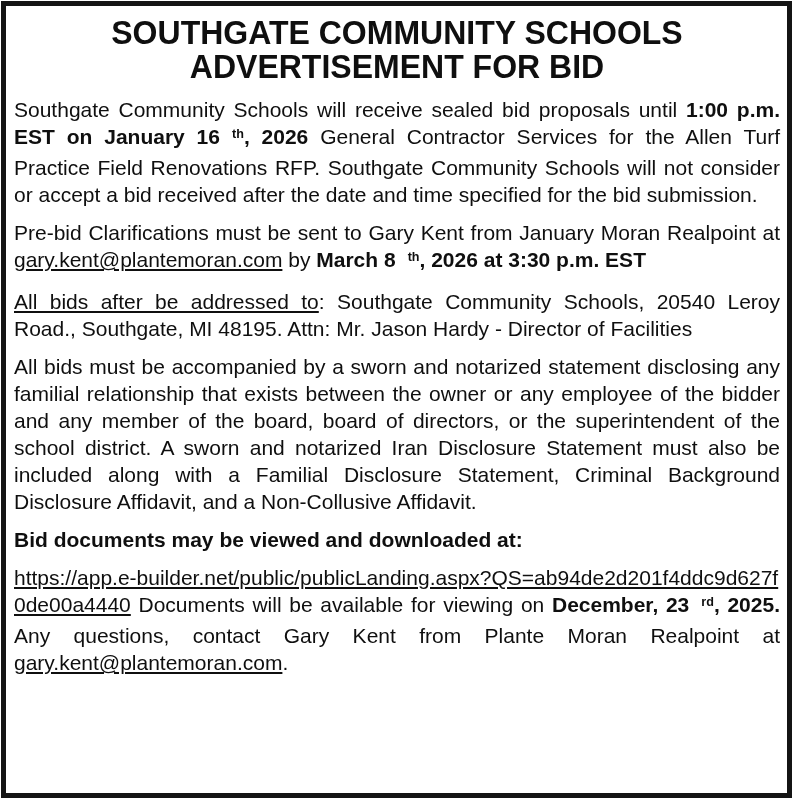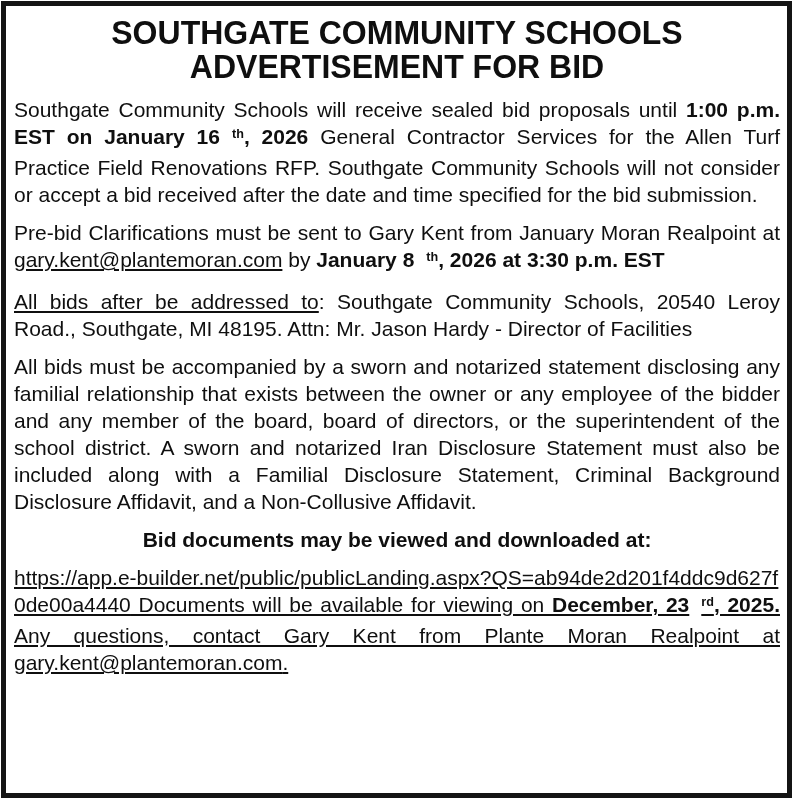--- a/index.html
+++ b/index.html
@@ -26,44 +26,44 @@
     letter-spacing: 0px;
     margin-bottom: 12px;
     transform: scaleX(0.97);
   }
   p.body {
     font-size: 21px;
     line-height: 27px;
     text-align: justify;
     margin-bottom: 11px;
   }
-  p.body:last-child { margin-bottom: 0; text-decoration: underline; }
+  p.body:last-child { margin-bottom: 0; }
   .b { font-weight: bold; }
   .u { text-decoration: underline; color: inherit; }
   a.u { cursor: pointer; }
   .sup { font-size: 0.6em; position: relative; top: -0.45em; margin-left: 12px; }
   .url { word-break: break-all; }
   .heading {
     font-size: 21px;
     line-height: 27px;
     font-weight: bold;
-    text-align: center;
+    text-align: left;
     margin-bottom: 11px;
   }
 </style>
 </head>
 <body>
 
 <div class="ad">
 
   <h1 class="title"><span>SOUTHGATE COMMUNITY SCHOOLS</span><br><span>ADVERTISEMENT FOR BID</span></h1>
 
   <p class="body"><span>Southgate Community Schools will receive sealed bid proposals until </span><span class="b">1:00 p.m. EST on January 16</span><span class="b sup">th</span><span class="b">, 2026</span><span> General Contractor Services for the Allen Turf Practice Field Renovations RFP. Southgate Community Schools will not consider or accept a bid received after the date and time specified for the bid submission.</span></p>
 
-  <p class="body"><span>Pre-bid Clarifications must be sent to Gary Kent from January Moran Realpoint at </span><a class="u">gary.kent@plantemoran.com</a><span> by </span><span class="b">January 8</span><span class="b sup">th</span><span class="b">, 2026 at 3:30 p.m. EST</span></p>
+  <p class="body"><span>Pre-bid Clarifications must be sent to Gary Kent from January Moran Realpoint at </span><a class="u">gary.kent@plantemoran.com</a><span> by </span><span class="b">March 8</span><span class="b sup">th</span><span class="b">, 2026 at 3:30 p.m. EST</span></p>
 
   <p class="body"><span class="u">All bids after be addressed to</span><span>: Southgate Community Schools, 20540 Leroy Road., Southgate, MI 48195. Attn: Mr. Jason Hardy - Director of Facilities</span></p>
 
   <p class="body"><span>All bids must be accompanied by a sworn and notarized statement disclosing any familial relationship that exists between the owner or any employee of the bidder and any member of the board, board of directors, or the superintendent of the school district. A sworn and notarized Iran Disclosure Statement must also be included along with a Familial Disclosure Statement, Criminal Background Disclosure Affidavit, and a Non-Collusive Affidavit.</span></p>
 
   <p class="heading">Bid documents may be viewed and downloaded at:</p>
 
   <p class="body"><a class="u url">https://app.e-builder.net/public/publicLanding.aspx?QS=ab94de2d201f4ddc9d627f0de00a4440</a><span> Documents will be available for viewing on </span><span class="b">December, 23</span><span class="b sup">rd</span><span class="b">, 2025.</span><span> Any questions, contact Gary Kent from Plante Moran Realpoint at </span><a class="u">gary.kent@plantemoran.com</a><span>.</span></p>
 
 </div>

